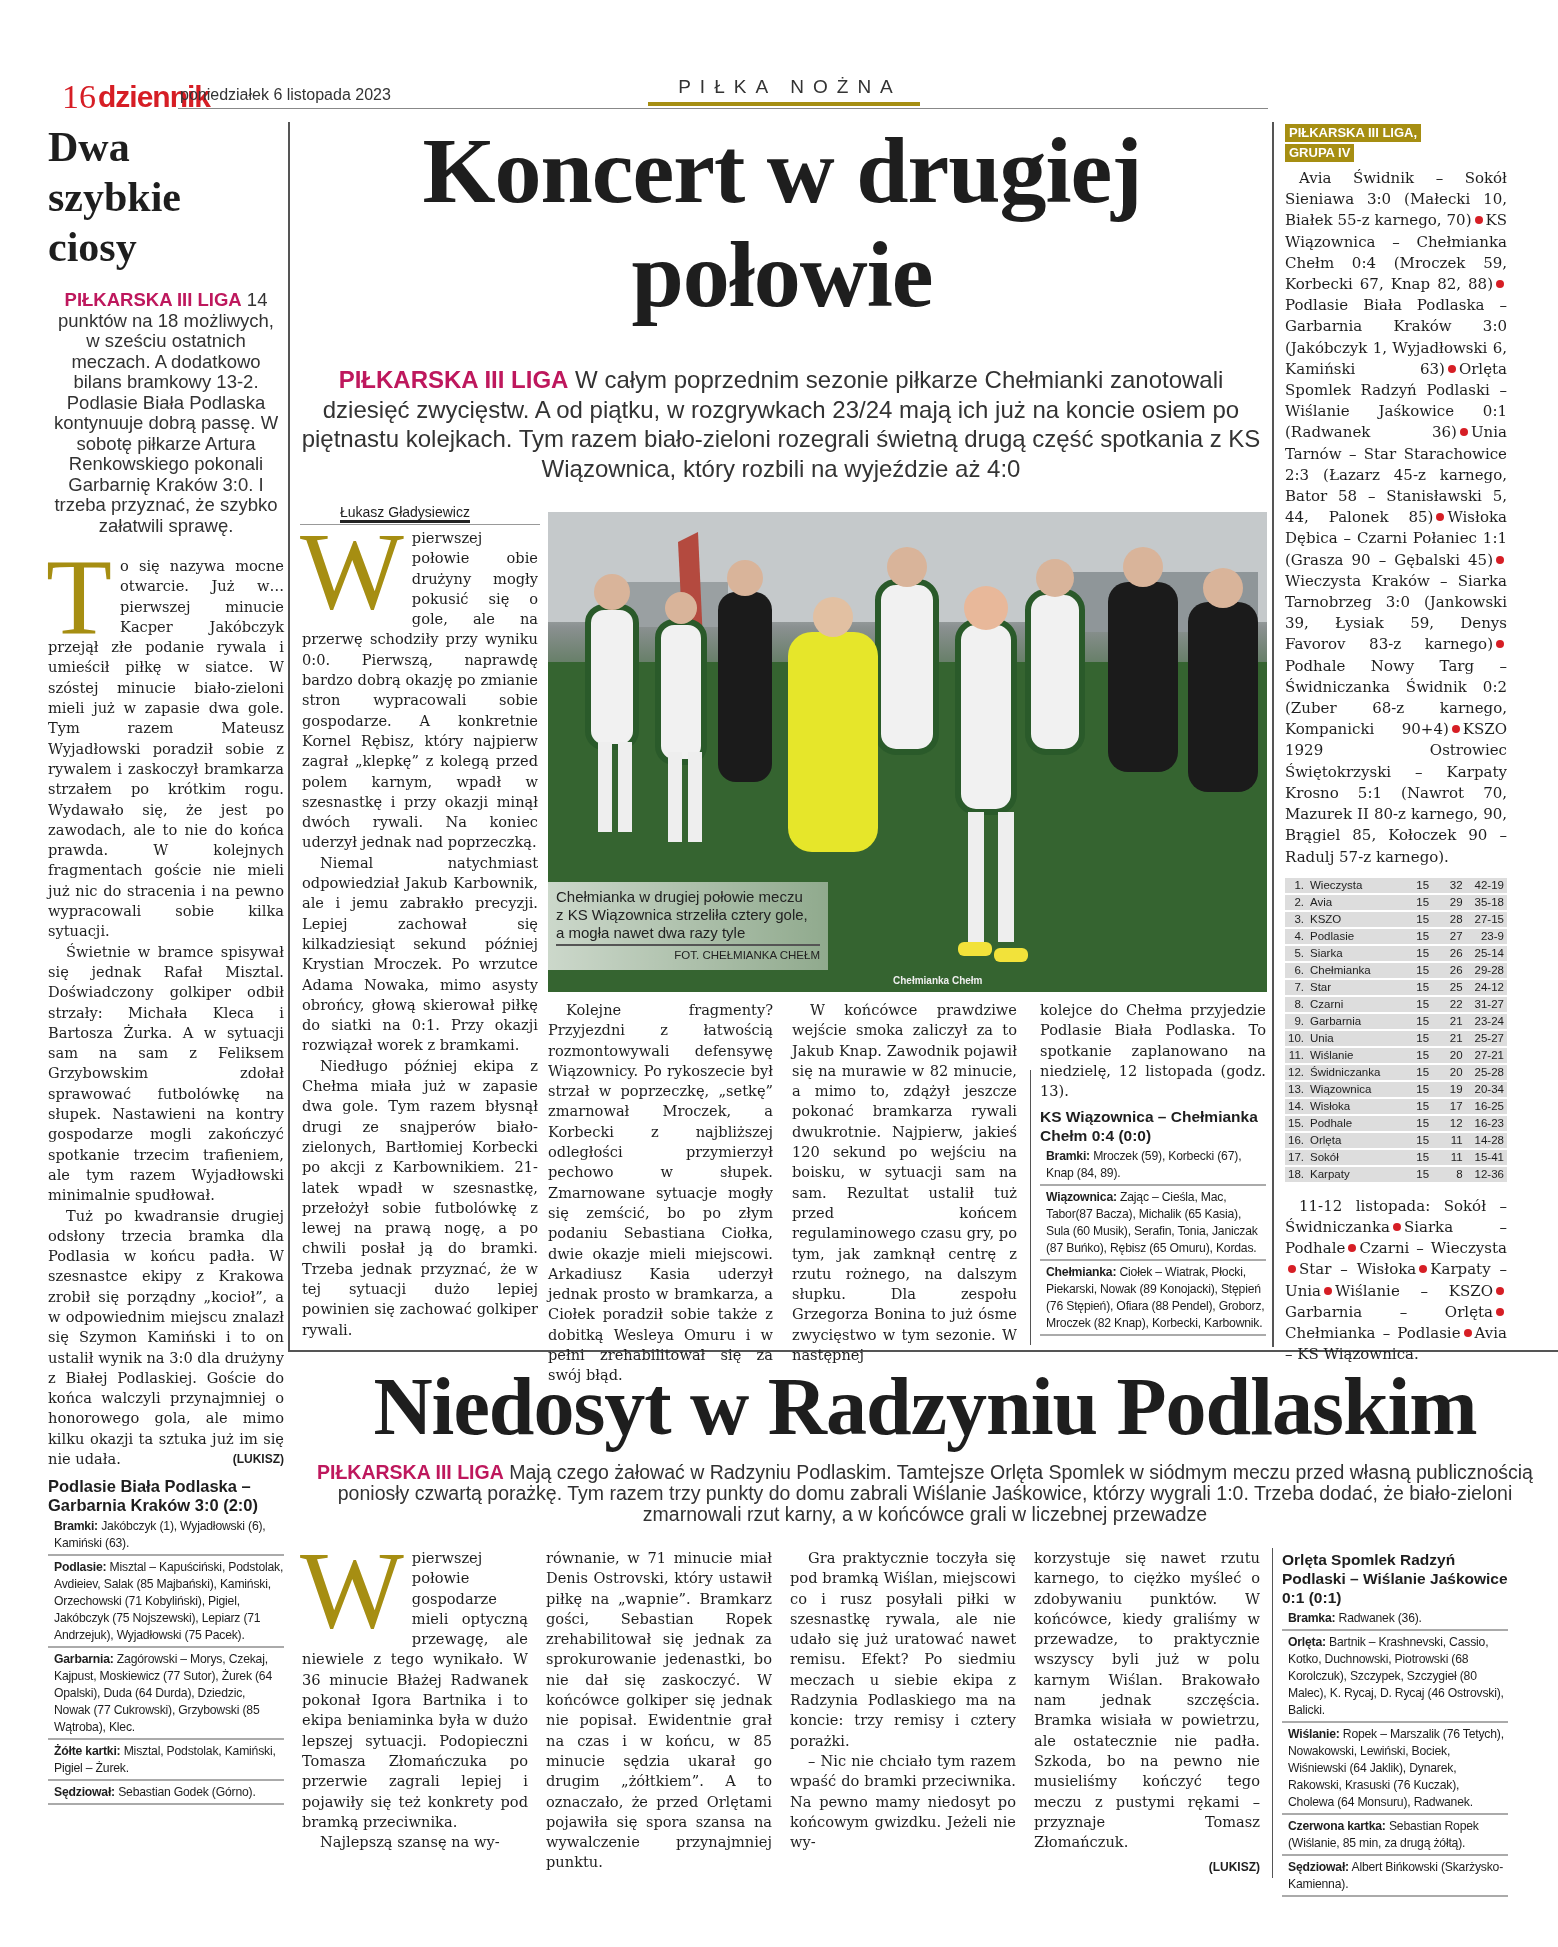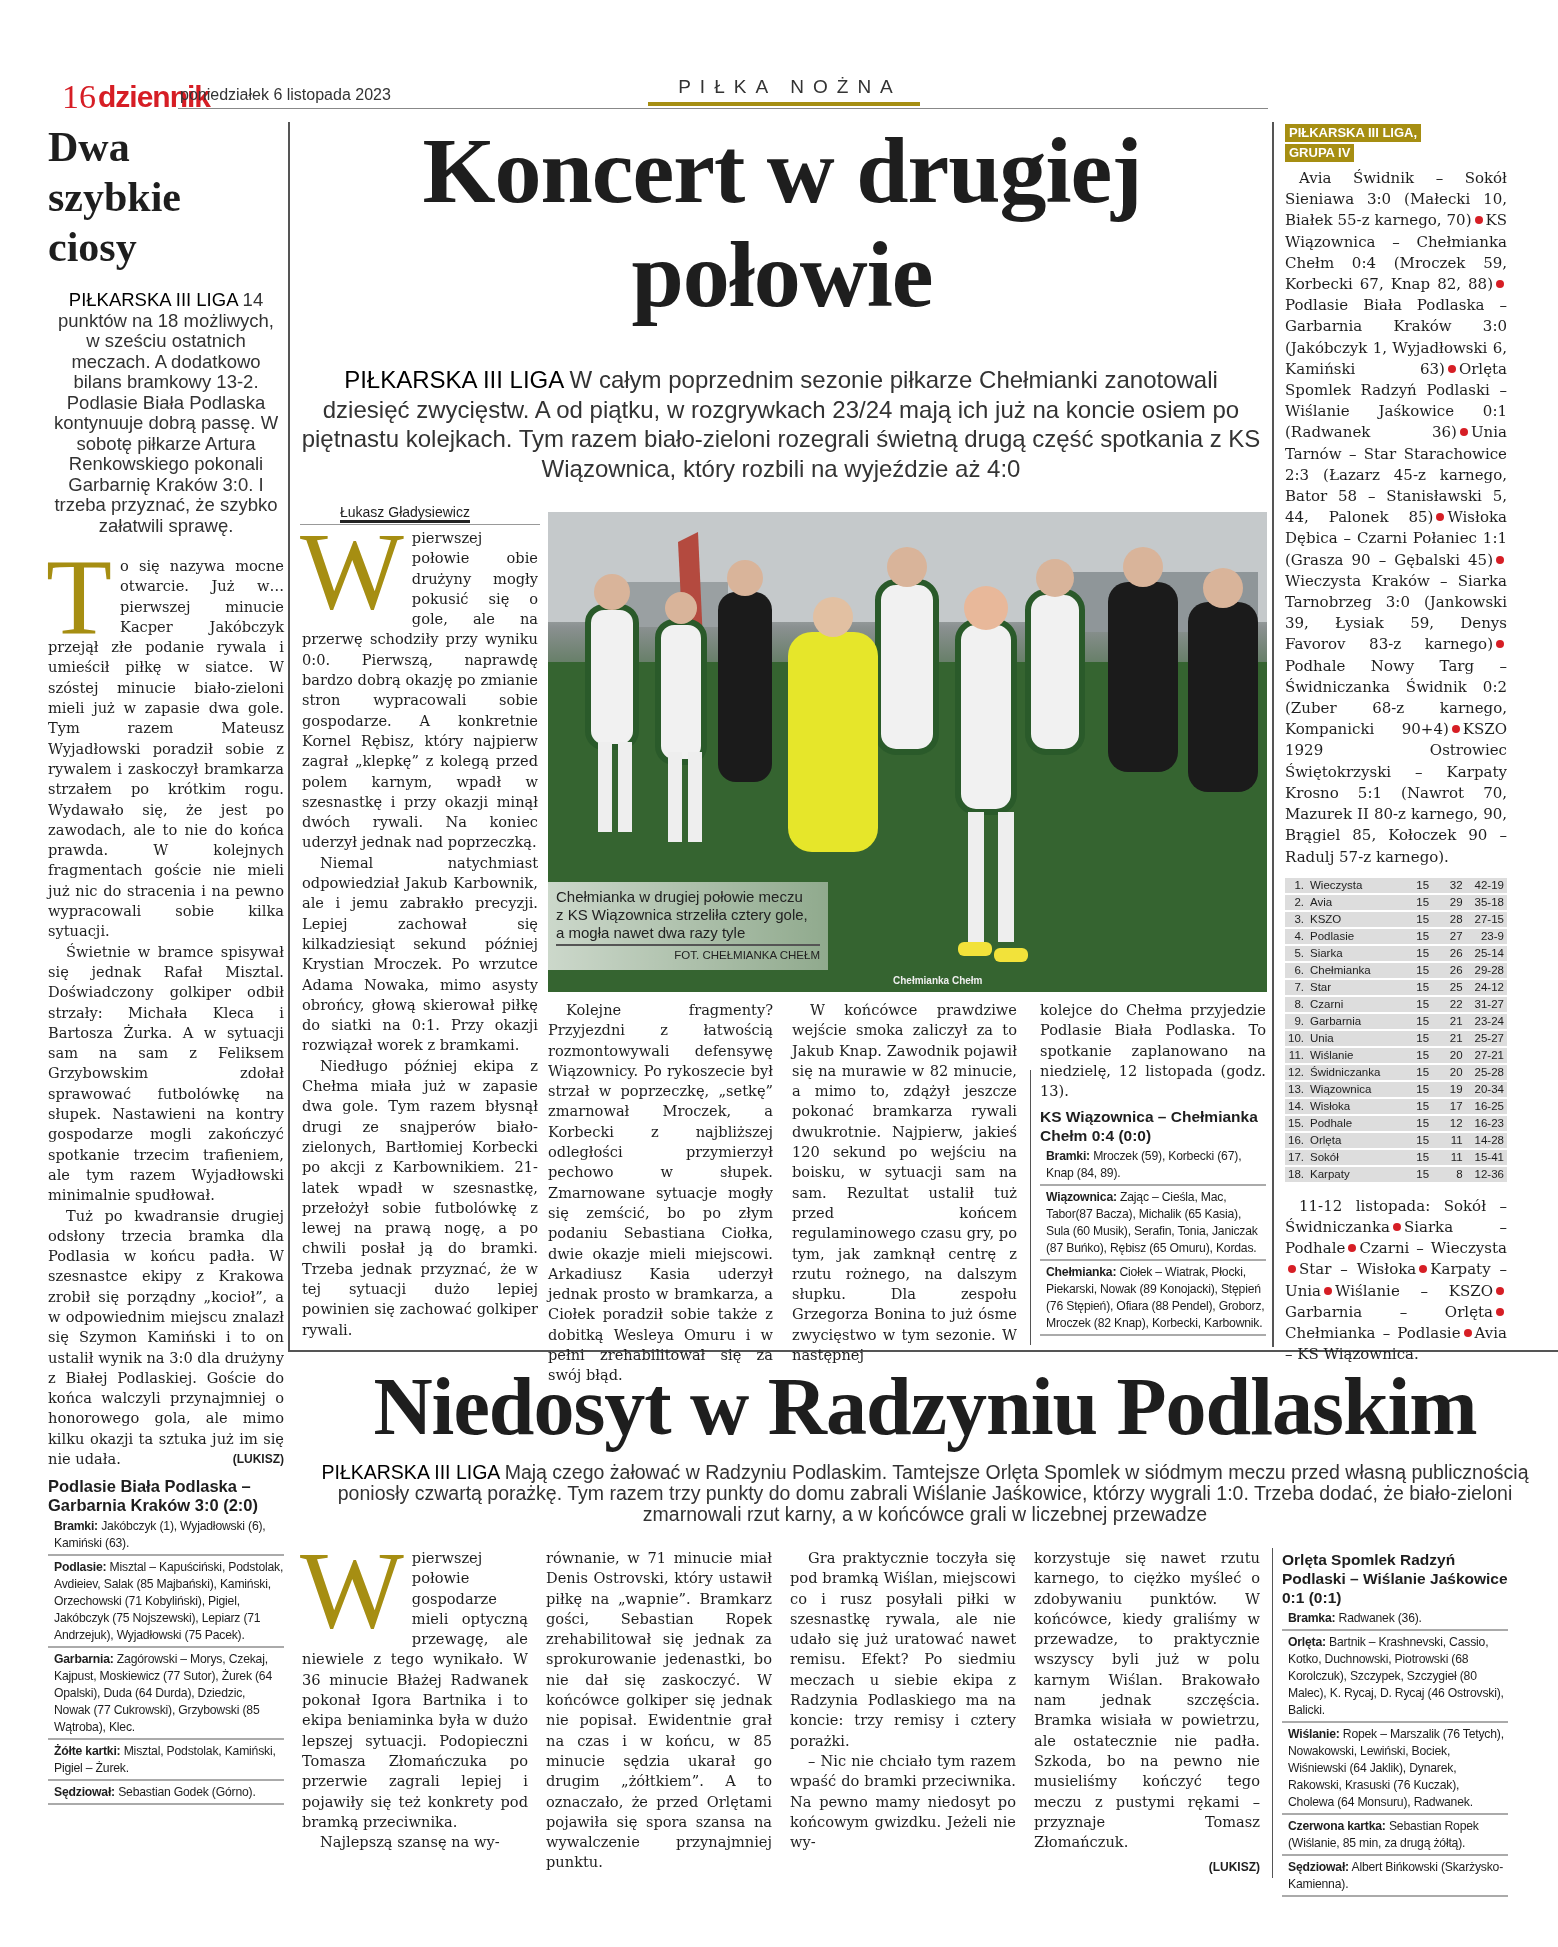--- a/index.html
+++ b/index.html
@@ -11,21 +11,21 @@
 
 .pgnum{left:62px;top:80px;font-family:"Liberation Serif",serif;font-size:34px;color:#d61e25;line-height:34px}
 .logo{left:98px;top:80px;font-family:"Liberation Sans",sans-serif;font-weight:bold;font-size:30px;color:#d61e25;letter-spacing:-1px;line-height:34px}
 .date{left:180px;top:86px;font-family:"Liberation Sans",sans-serif;font-size:16px;color:#333}
 .section{left:600px;top:76px;width:380px;text-align:center;font-family:"Liberation Sans",sans-serif;font-size:19px;letter-spacing:9px;color:#333}
 .section-bar{left:648px;top:102px;width:272px;height:4px;background:#a68e12}
 
 .h-side{font-family:"Liberation Serif",serif;font-weight:bold;font-size:42px;line-height:50px;}
 .h-main{font-family:"Liberation Serif",serif;font-weight:bold;font-size:94px;line-height:104px;text-align:center;letter-spacing:-1px}
 .lead{font-family:"Liberation Sans",sans-serif;font-size:22px;line-height:28px;text-align:center;color:#333}
-.lead b{color:#000000;font-weight:normal}
+.lead b{color:#be185d;font-weight:bold}
 .col{font-family:"DejaVu Serif",serif;font-size:14.6px;line-height:20.3px;text-align:justify;hyphens:manual}
 .col p{text-indent:18px}
 .col p.noind{text-indent:0}
 .drop{float:left;font-family:"Liberation Serif",serif;color:#a68e12;font-size:104px;line-height:80px;margin:2px 8px 0 -2px}
 .sig{font-family:"Liberation Sans",sans-serif;font-weight:bold;font-size:12px;float:right}
 .boxtitle{font-family:"Liberation Sans",sans-serif;font-weight:bold;font-size:16px;line-height:19px}
 .stat{font-family:"Liberation Sans",sans-serif;font-size:12.2px;line-height:17px;border-bottom:2px solid #aaa;padding:3px 0 2px 6px;letter-spacing:-0.2px}
 .stat b{font-weight:bold}
 .caption{font-family:"Liberation Sans",sans-serif;font-size:15px;line-height:18px;color:#222}
 .tag{background:#a68e12;color:#fff;font-family:"Liberation Sans",sans-serif;font-weight:bold;font-size:13px;line-height:16px;padding:1px 4px;display:inline-block}

